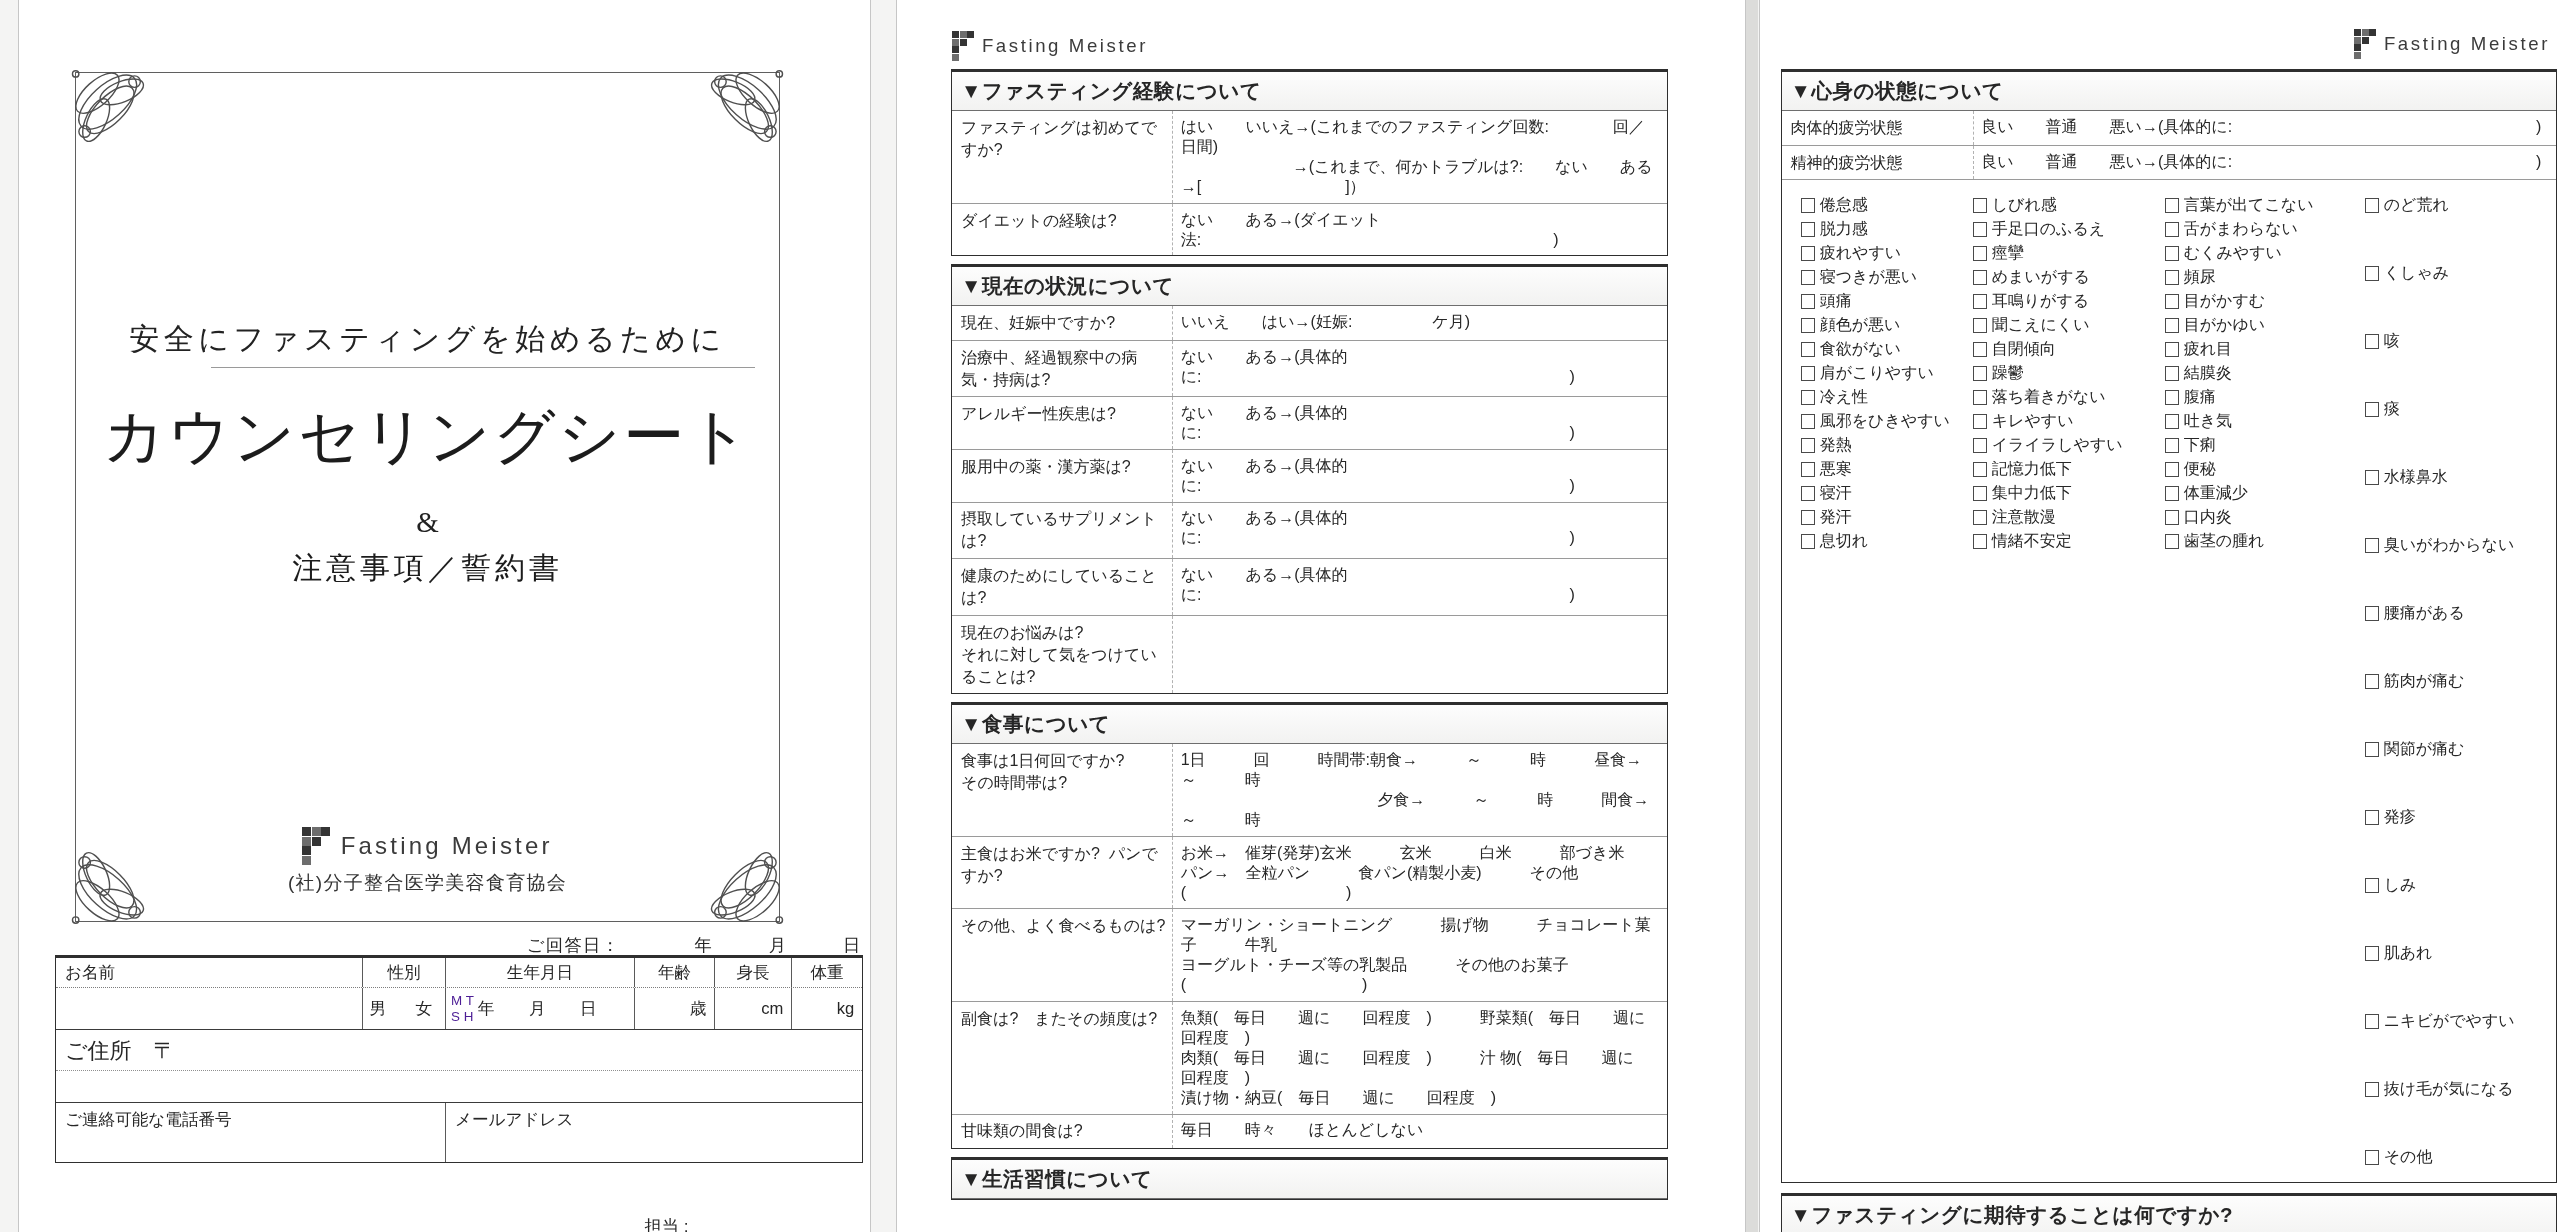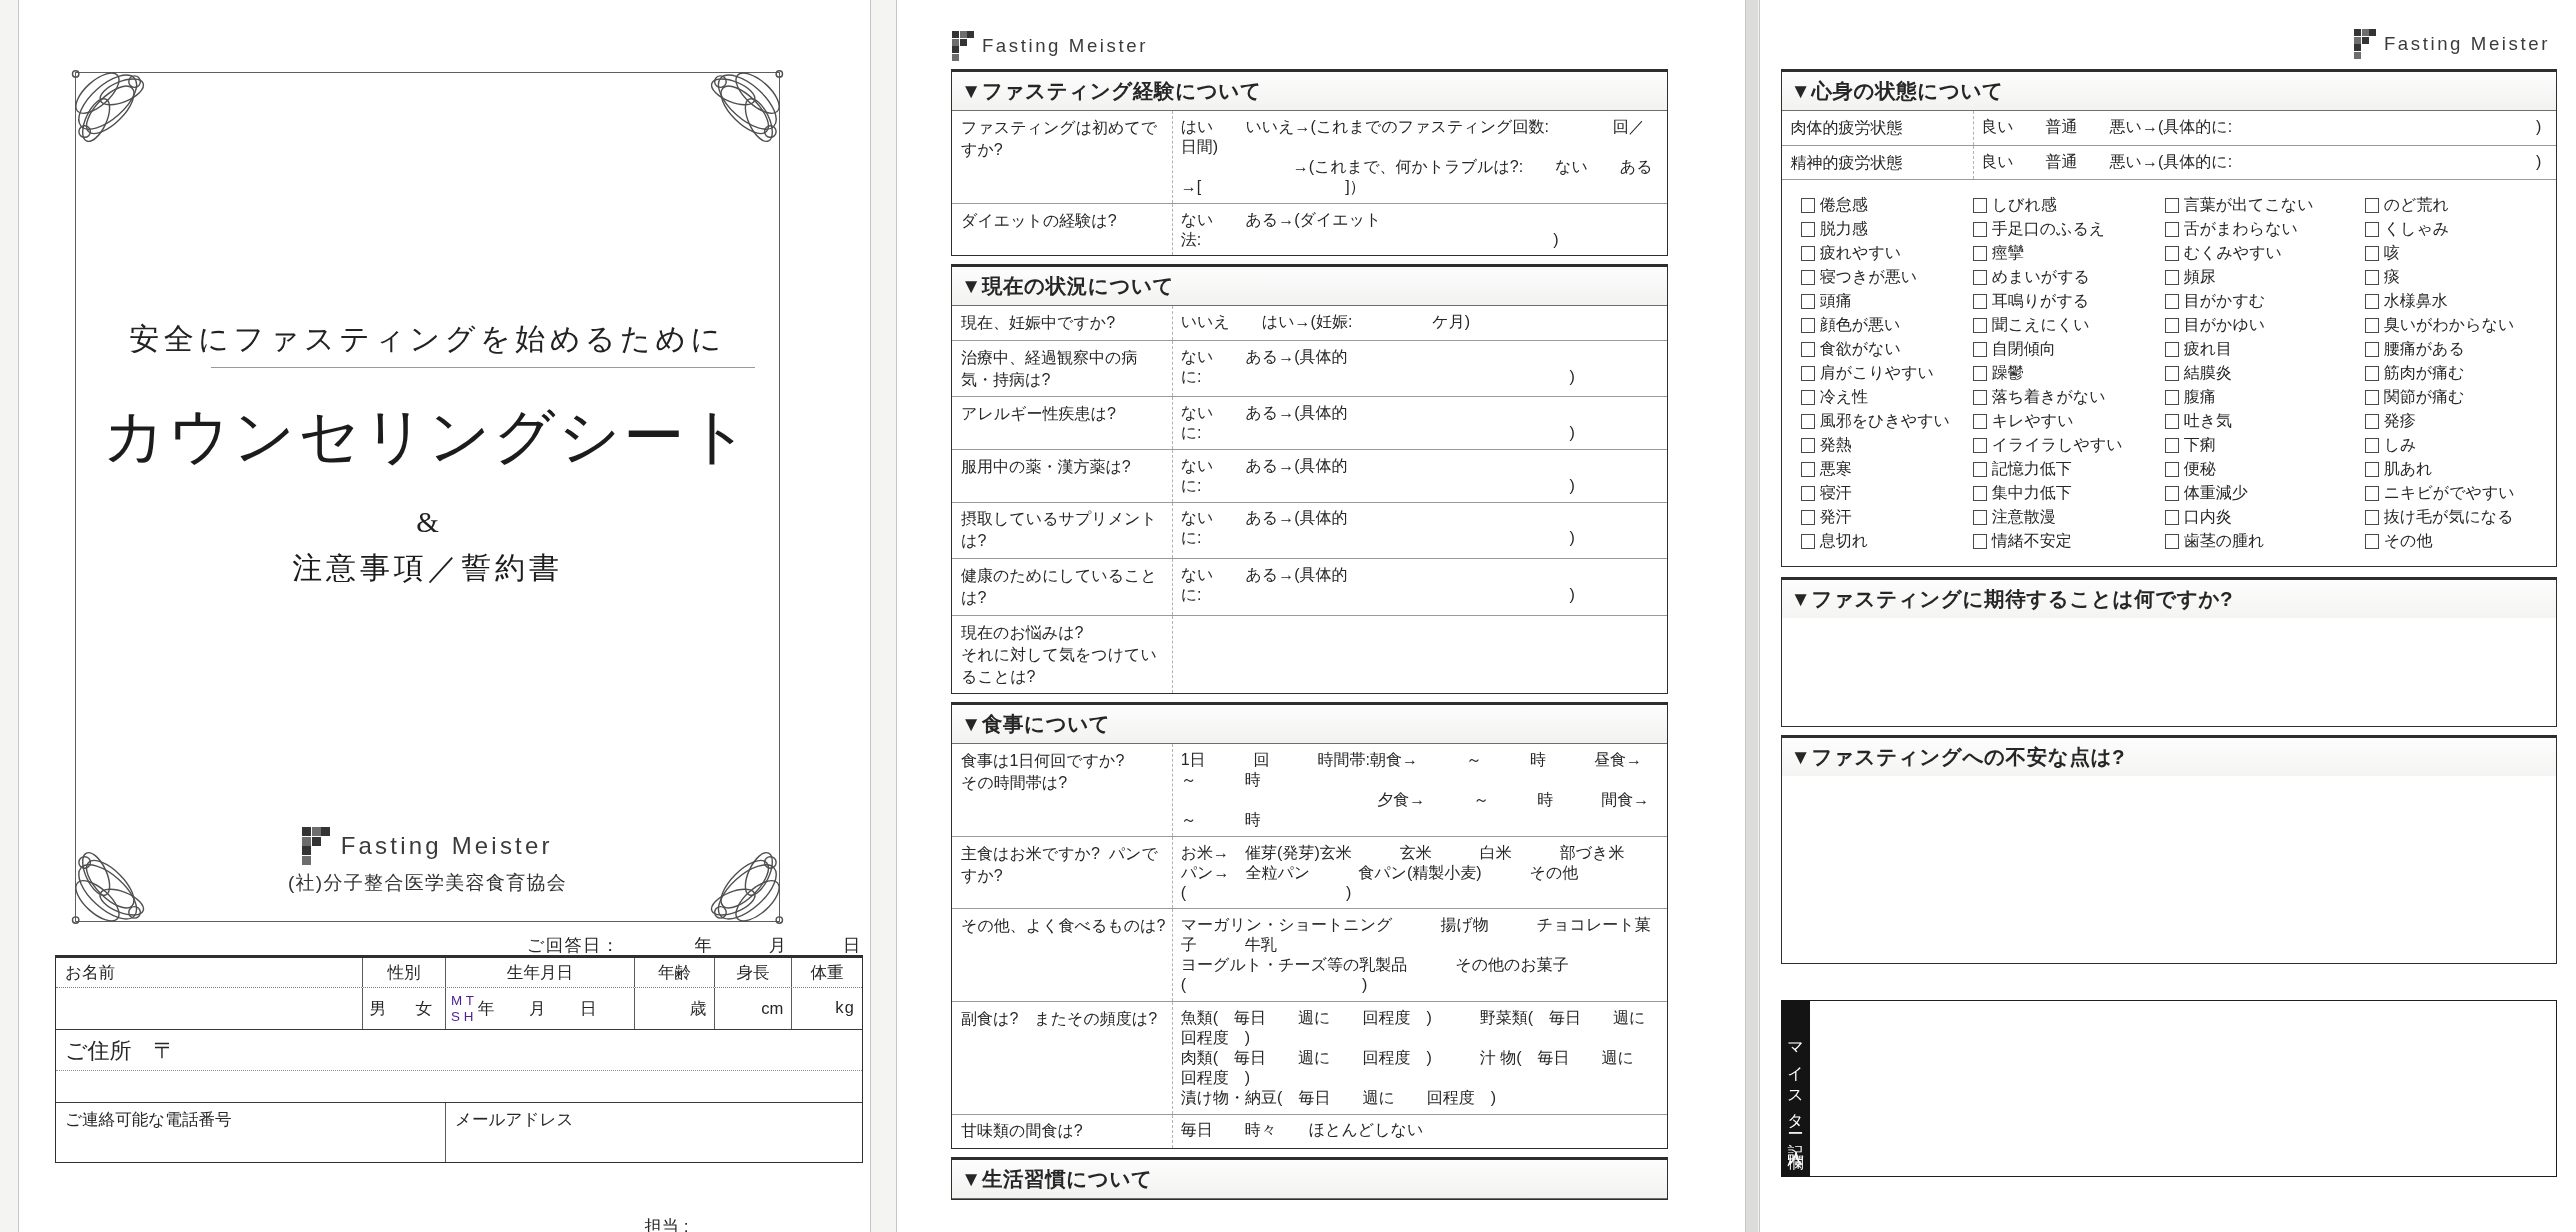--- a/index.html
+++ b/index.html
@@ -26,21 +26,21 @@
   .logo-row{position:absolute;left:0;top:754px;width:100%;display:flex;justify-content:center;align-items:center;gap:10.2px;}
   .logo-mark{display:grid;grid-template-columns:repeat(3,9px);grid-auto-rows:9px;gap:0.6px;}
   .logo-mark i{display:block;}
   .lm-d{background:#343434;} .lm-m{background:#6d6d6d;} .lm-e{background:transparent;}
   .logo-text{font-size:24px;letter-spacing:3.2px;color:#3b3b3b;}
   .cover-org{position:absolute;left:0;top:797px;width:100%;text-align:center;font-size:19px;letter-spacing:1.3px;color:#333;}
   .reply-date{position:absolute;right:8.3px;top:933px;font-size:17.3px;letter-spacing:1.3px;}
   .ctable{position:absolute;left:36px;top:955px;width:806px;border:1.3px solid #2f2f2f;border-top-width:3.2px;border-bottom-width:1.9px;}
   .crow{display:flex;}
   .ccell{border-right:0.6px solid #5a5a5a;box-sizing:border-box;font-size:16.6px;position:relative;}
-  .ccell:last-child{border-right:none;font-family:Liberation Mono, monospace;}
+  .ccell:last-child{border-right:none;}
   .hdr-row .ccell{height:29px;display:flex;align-items:center;justify-content:center;}
   .hdr-row{border-bottom:1.3px dotted #7d7d7d;}
   .hdr-name{justify-content:flex-start !important;padding-left:9px;}
   .entry-row .ccell{height:41px;display:flex;align-items:center;}
   .entry-row{border-bottom:1.9px solid #3a3a3a;}
   .w-name{width:307px;} .w-sex{width:83px;} .w-birth{width:189px;} .w-age{width:80px;} .w-hei{width:77px;} .w-wei{width:70px;flex:1;}
   .sex-opts{width:100%;text-align:center;letter-spacing:6.4px;}
   .era{display:flex;flex-direction:column;font-size:13.4px;line-height:15.4px;padding:0 3.8px 0 5.1px;color:#4c1d95;}
   .birth-line{letter-spacing:9px;font-size:16.6px;}
   .unit-right{width:100%;text-align:right;padding-right:7.7px;}
@@ -66,21 +66,21 @@
   .plbl{flex:0 0 221px;box-sizing:border-box;padding:5.8px 5.1px 5.8px 9px;border-right:1.3px dashed #b2b2b2;font-size:16px;line-height:22px;}
   .pval{flex:1;box-sizing:border-box;padding:5.8px 7.7px;font-size:16px;line-height:20px;}
   .line{white-space:pre-wrap;}
   .line:empty{display:none;}
 
   
   .p3wrap{position:absolute;left:20.5px;top:69px;width:776px;}
   .p3 .plbl{flex:0 0 192px;}
   .chk-grid{display:flex;border-top:0.6px solid #9a9a9a;padding:12.8px 5.1px 12.8px 19px;}
   .chk-col{display:flex;flex-direction:column;}
-  .chk-col-0{width:172px;} .chk-col-1{width:192px;} .chk-col-2{width:200px;} .chk-col-3{flex:1;}
+  .chk-col-0{width:172px;} .chk-col-1{width:192px;} .chk-col-2{width:200px;} .chk-col-3{flex:1;gap:44px;}
   .chk{height:24px;display:flex;align-items:center;font-size:16px;}
   .cb{width:14.7px;height:14.7px;border:1.3px solid #4a4a4a;margin-right:4.5px;flex:0 0 auto;box-sizing:border-box;background:#fff;}
   .bigbox-head{font-size:20.5px;font-weight:bold;padding:5.1px 9px;background:linear-gradient(#fdfdfd,#f4f4f3);letter-spacing:0.6px;}
   .bigbox-body{background:#fff;}
   .meister{display:flex;margin-top:36px;height:177px;}
   .meister-tab{width:29px;background:#141414;color:#fff;display:flex;align-items:center;justify-content:center;
     writing-mode:vertical-rl;text-orientation:upright;font-size:16px;letter-spacing:5.1px;}
   .meister-box{flex:1;border:1.9px solid #1e1e1e;border-left:none;background:#fff;}
 </style>
 </head>

